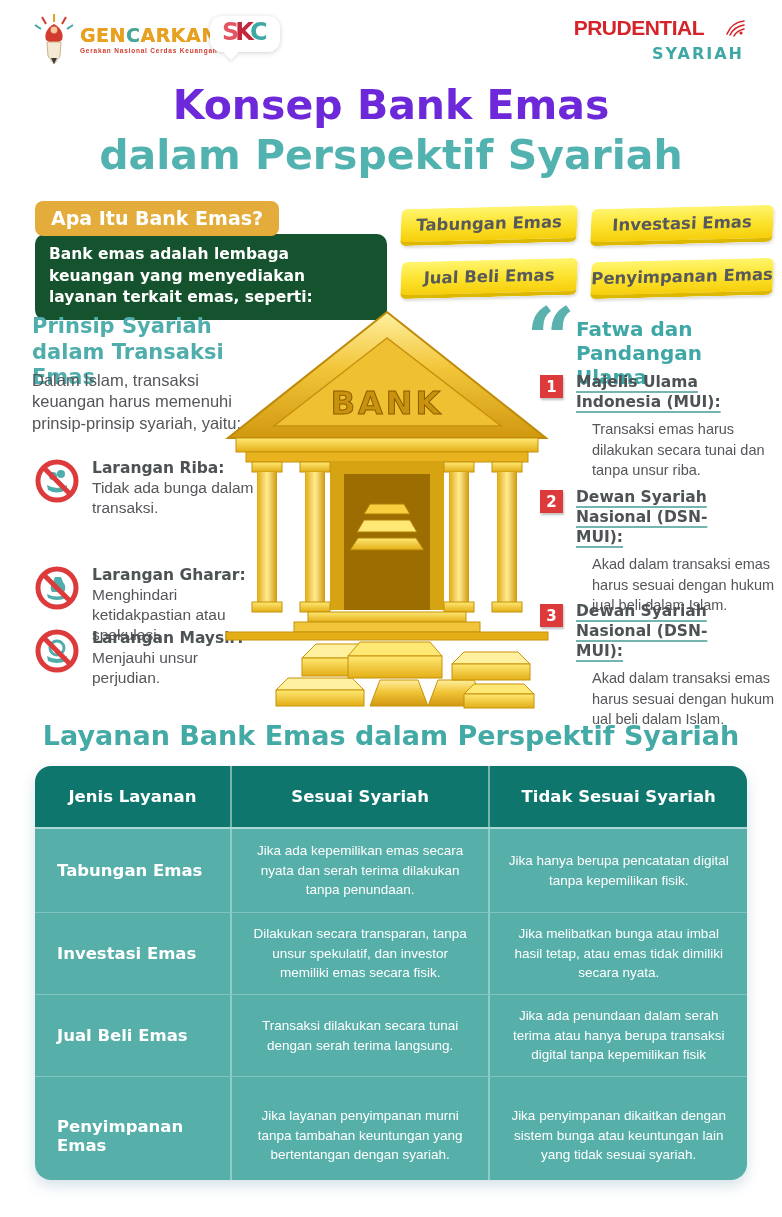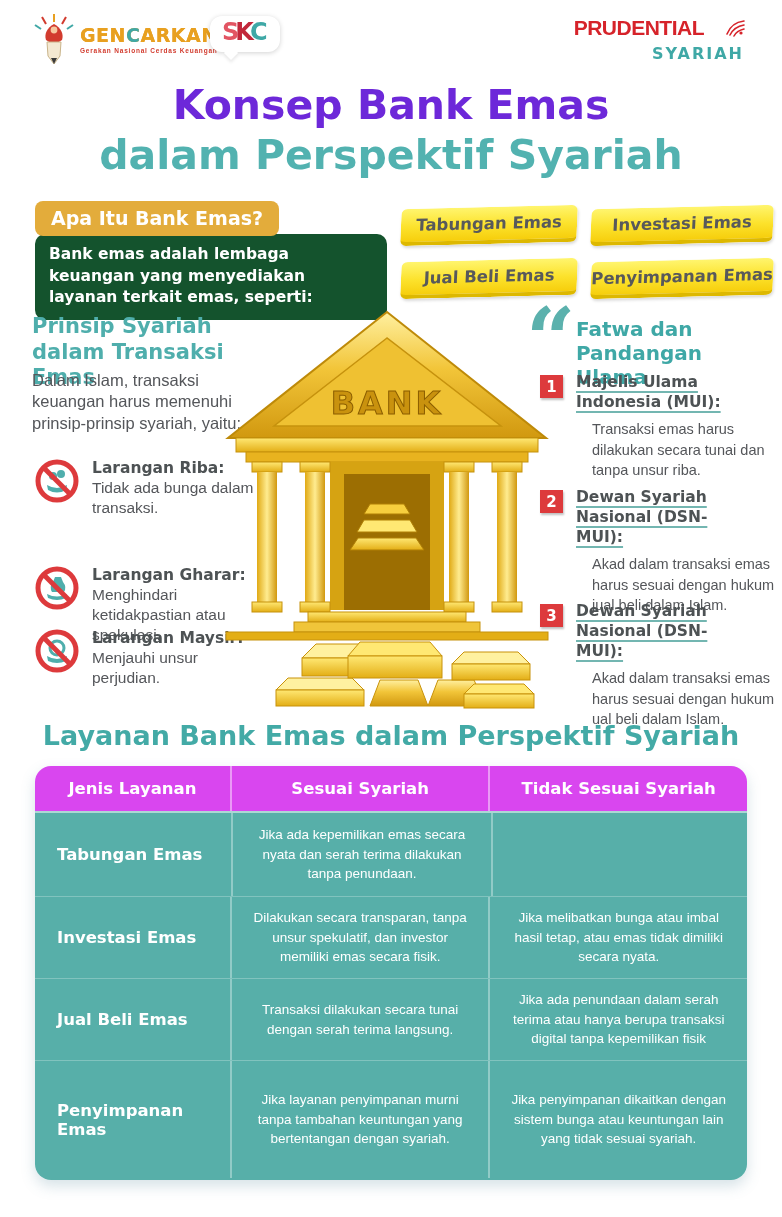--- a/index.html
+++ b/index.html
@@ -77,21 +77,21 @@
              text-decoration:underline; text-decoration-color:#73B6B1; text-decoration-thickness:1.5px;
              text-underline-offset:4px; }
   .f-text { margin-left:52px; margin-top:7px; width:192px; color:#54565A; font-size:14.5px; line-height:1.4; }
   .fi-1 { top:372px; } .fi-2 { top:487px; } .fi-3 { top:601px; }
 
   
   .table-title { position:absolute; top:720px; left:0; width:782px; text-align:center; color:#43AAA6;
                  font-family:"DejaVu Sans",sans-serif; font-weight:bold; font-size:27px; }
   .svc-table { position:absolute; left:35px; top:766px; width:712px; height:414px; border-radius:16px;
                overflow:hidden; box-shadow:0 6px 14px rgba(90,140,160,.25); }
-  .t-header { display:flex; background:#d946ef; height:45px; }
+  .t-header { display:flex; background:#0f766e; height:61px; }
   .t-header .hc { display:flex; align-items:center; justify-content:center; color:#fff;
                   font-family:"DejaVu Sans",sans-serif; font-weight:bold; font-size:16.5px; }
   .t-body { background:#57AFA9; height:369px; }
   .t-row { display:flex; }
   .t-row .c1 { display:flex; align-items:center; padding-left:22px; color:#fff;
                font-family:"DejaVu Sans",sans-serif; font-weight:bold; font-size:16.5px; }
   .t-row .c2, .t-row .c3 { display:flex; align-items:center; justify-content:center; text-align:center;
                color:#fff; font-size:13.5px; line-height:1.45; padding:8px 16px; }
   .col1 { width:196px; } .col2 { width:258px; } .col3 { width:258px; }
   .vline { width:2px; background:rgba(255,255,255,.45); }
@@ -305,20 +305,21 @@
       <div class="hc col2">Sesuai Syariah</div>
       <div class="vline"></div>
       <div class="hc col3">Tidak Sesuai Syariah</div>
     </div>
     <div class="t-body">
       <div class="t-row r1">
         <div class="c1 col1">Tabungan Emas</div>
         <div class="vline"></div>
         <div class="c2 col2">Jika ada kepemilikan emas secara nyata dan serah terima dilakukan tanpa penundaan.</div>
         <div class="vline"></div>
+        <div class="c3 col3">Jika hanya berupa pencatatan digital tanpa kepemilikan fisik.</div>
       </div>
       <div class="t-row r2">
         <div class="c1 col1">Investasi Emas</div>
         <div class="vline"></div>
         <div class="c2 col2">Dilakukan secara transparan, tanpa unsur spekulatif, dan investor memiliki emas secara fisik.</div>
         <div class="vline"></div>
         <div class="c3 col3">Jika melibatkan bunga atau imbal hasil tetap, atau emas tidak dimiliki secara nyata.</div>
       </div>
       <div class="t-row r3">
         <div class="c1 col1">Jual Beli Emas</div>

